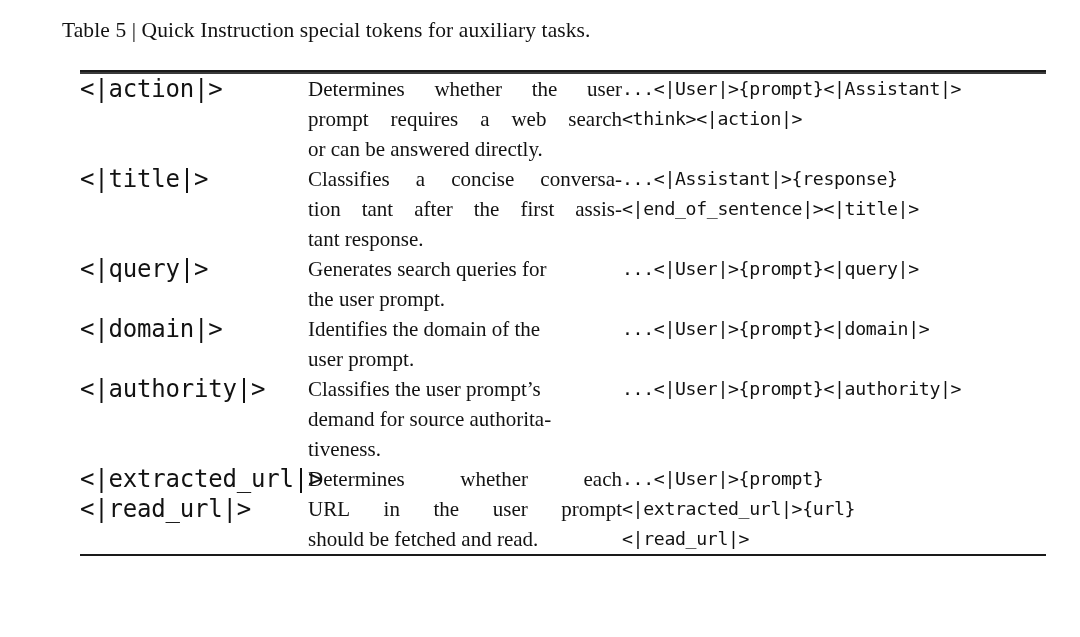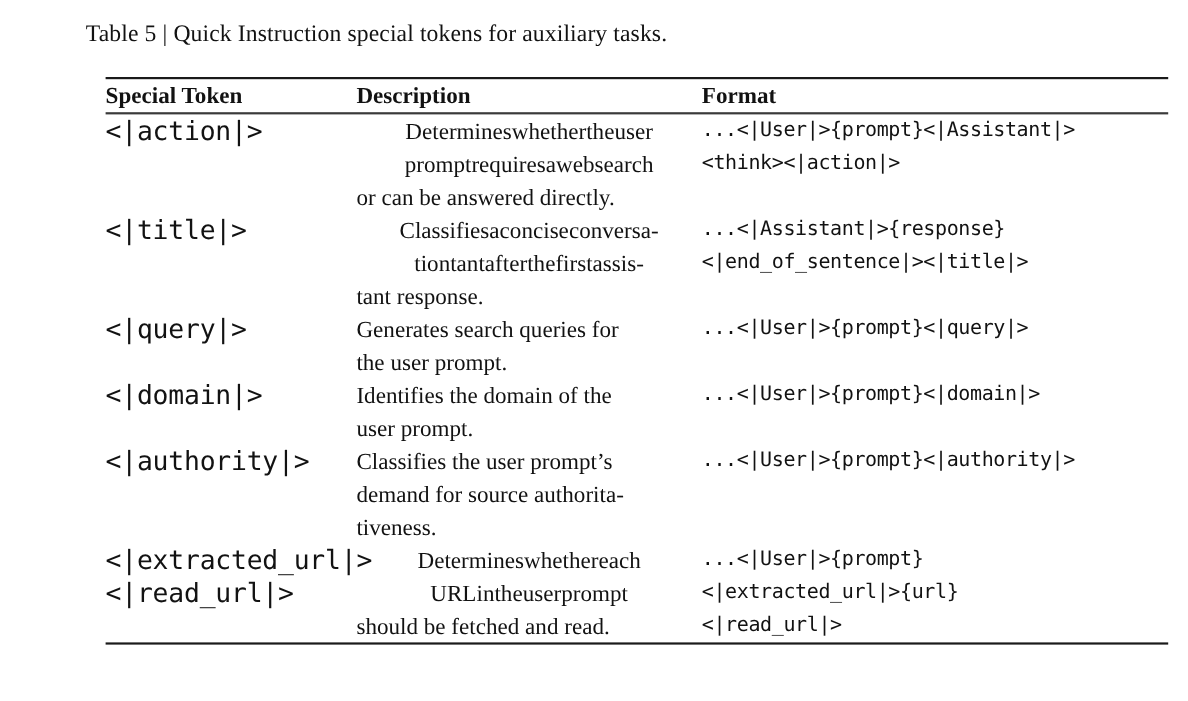--- a/index.html
+++ b/index.html
@@ -11,21 +11,21 @@
     width: 1080px;
     height: 637px;
     position: relative;
     font-family: "Liberation Serif", "DejaVu Serif", serif;
     color: #121212;
     overflow: hidden;
   }
 
   .page {
     position: absolute;
-    left: 16px; top: 0;
+    left: 0; top: 0;
     width: 996px;
     height: 637px;
   }
 
   
   .caption {
     position: absolute;
     left: 62px;
     top: 16px;
     width: 990px;
@@ -107,49 +107,35 @@
     letter-spacing: -0.35px;
   }
 
   .fmt-line { display: block; }
   .tok-line { display: block; }
   .desc-line { display: block; }
 
   
   .dl-just {
     display: flex;
-    justify-content: center;
+    justify-content: space-between;
   }
   .dl-just > span { display: inline-block; }
 </style>
 </head>
 <body>
 
 <div class="page">
 
   <div class="caption">Table 5 | Quick Instruction special tokens for auxiliary tasks.</div>
 
   <div class="table-wrap">
 
     <div class="rule rule-top"></div>
 
-    <table class="tbl">
-      <colgroup>
-        <col class="c-token">
-        <col class="c-desc">
-        <col class="c-fmt">
-      </colgroup>
-      <thead>
-        <tr>
-          <th class="hdr-cell">Special Token</th>
-          <th class="hdr-cell">Description</th>
-          <th class="hdr-cell">Format</th>
-        </tr>
-      </thead>
-    </table>
 
     <div class="rule rule-mid"></div>
 
     <table class="tbl">
       <colgroup>
         <col class="c-token">
         <col class="c-desc">
         <col class="c-fmt">
       </colgroup>
       <tbody>

